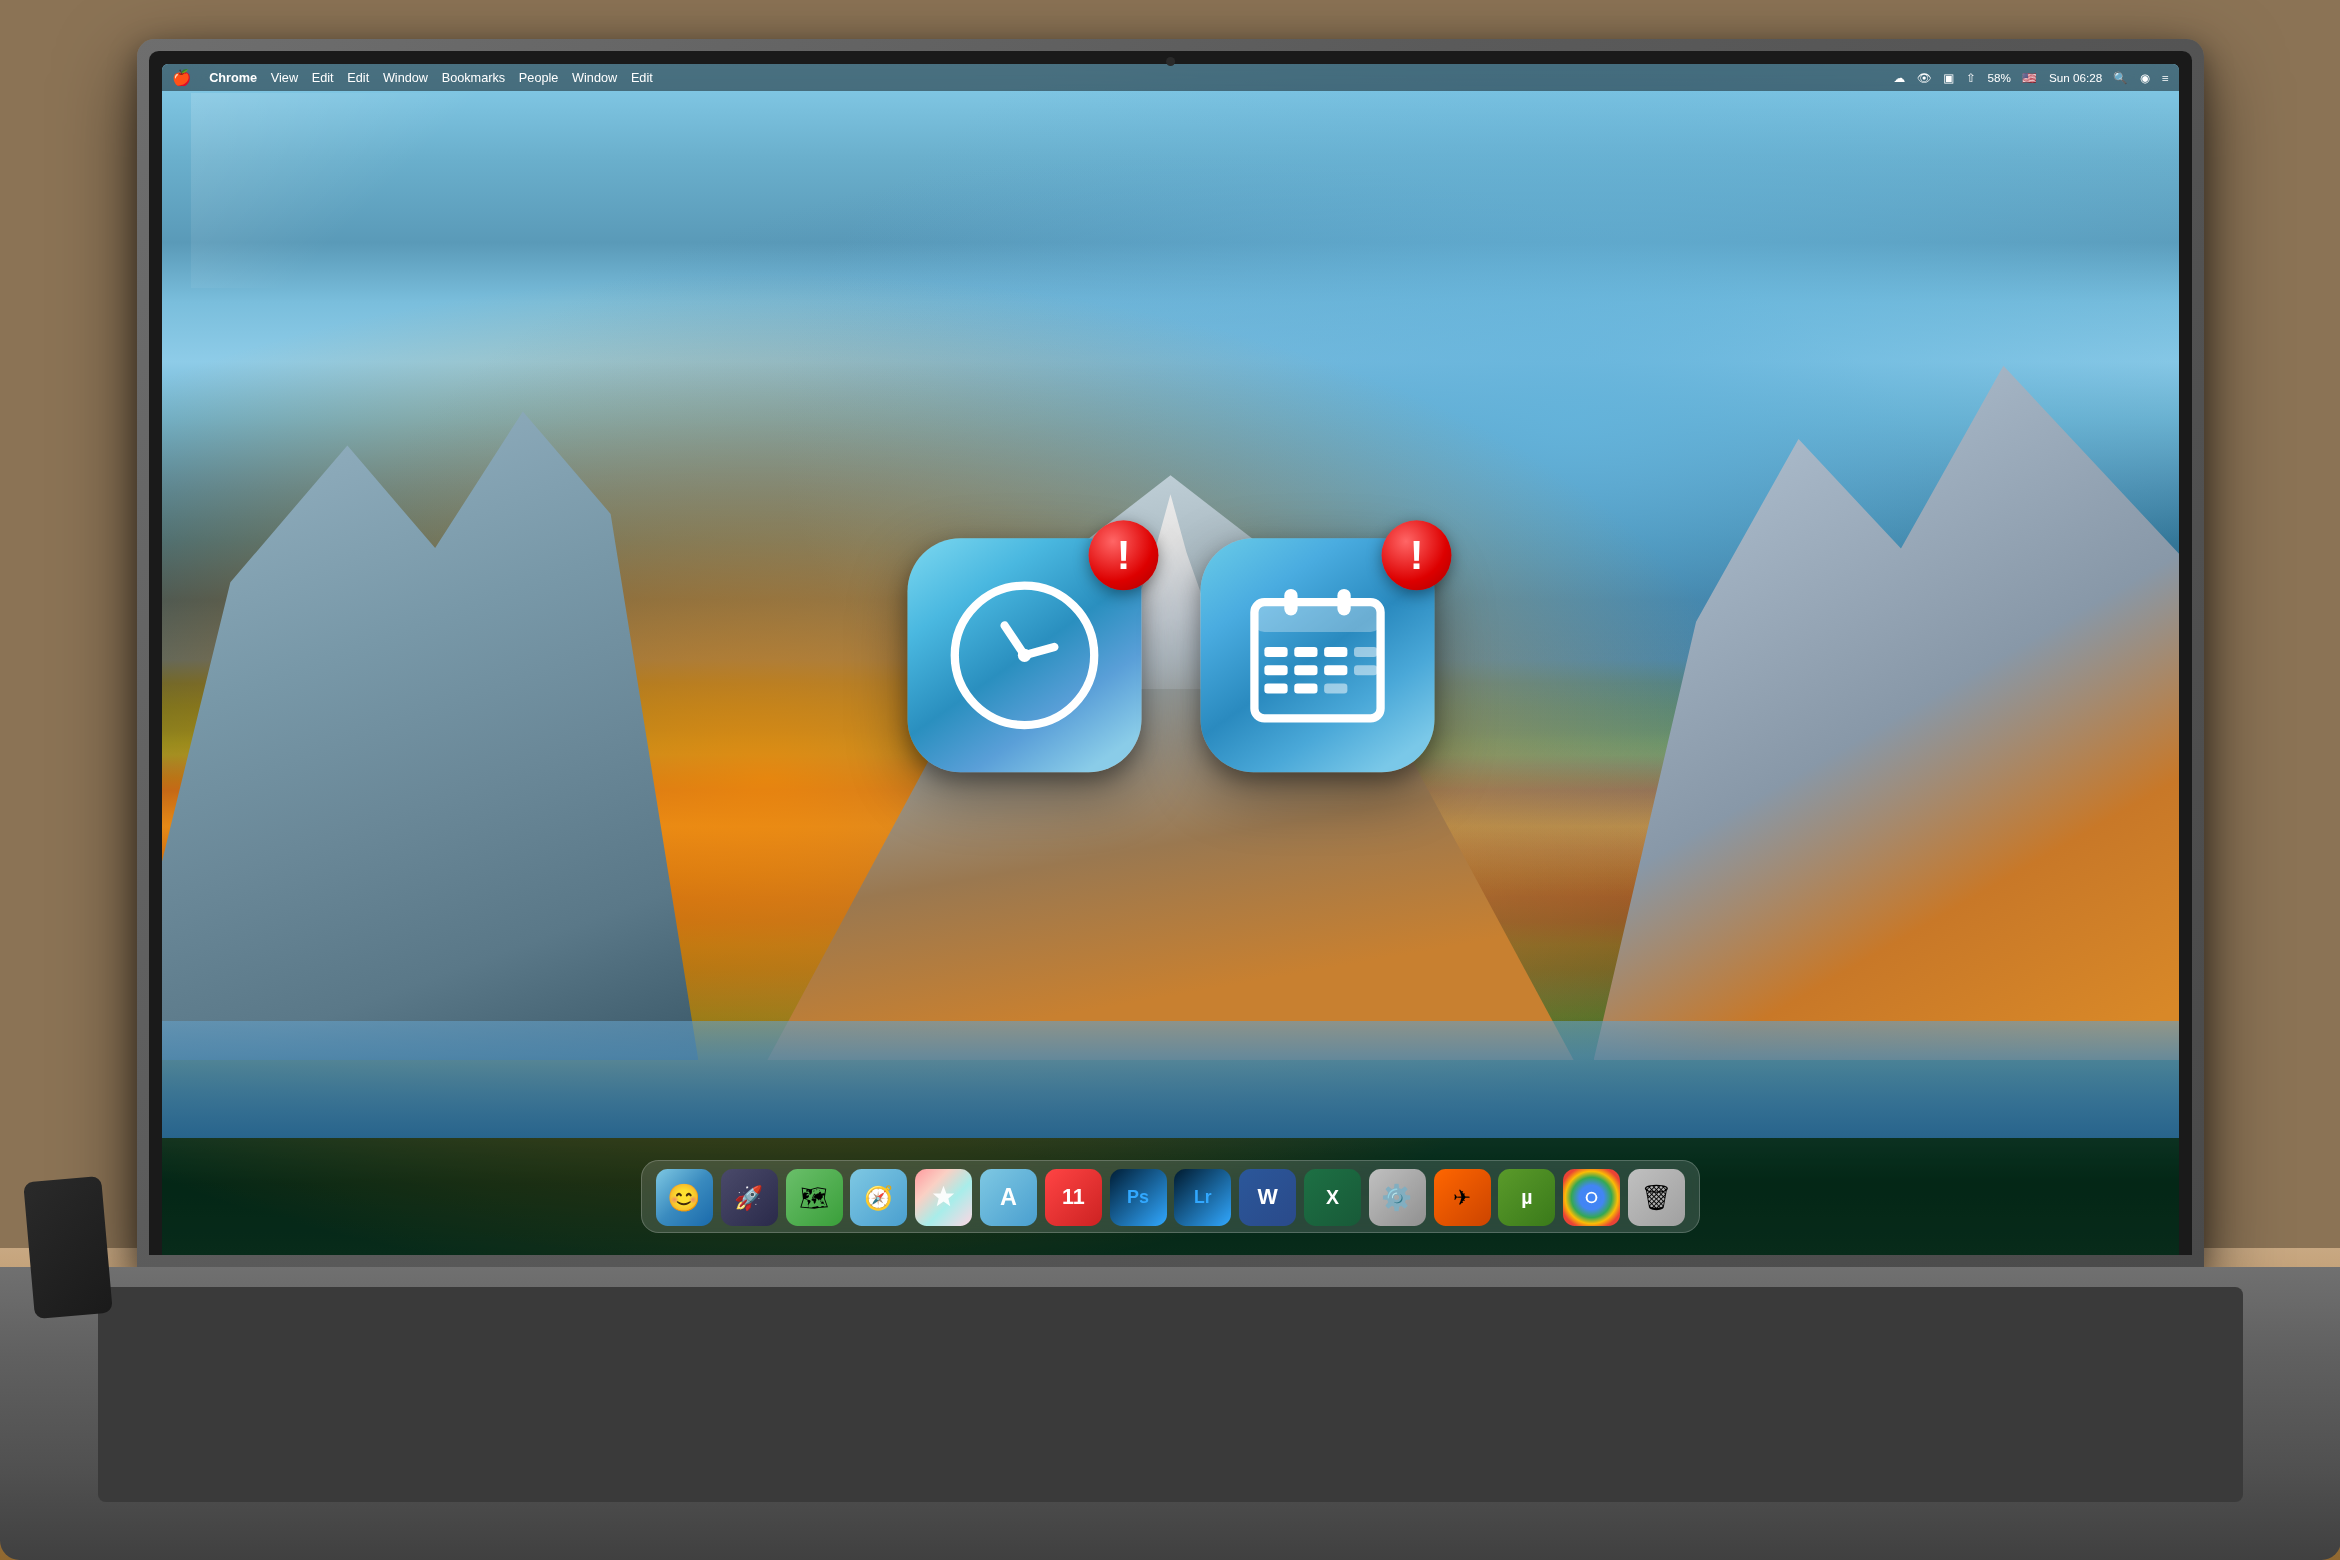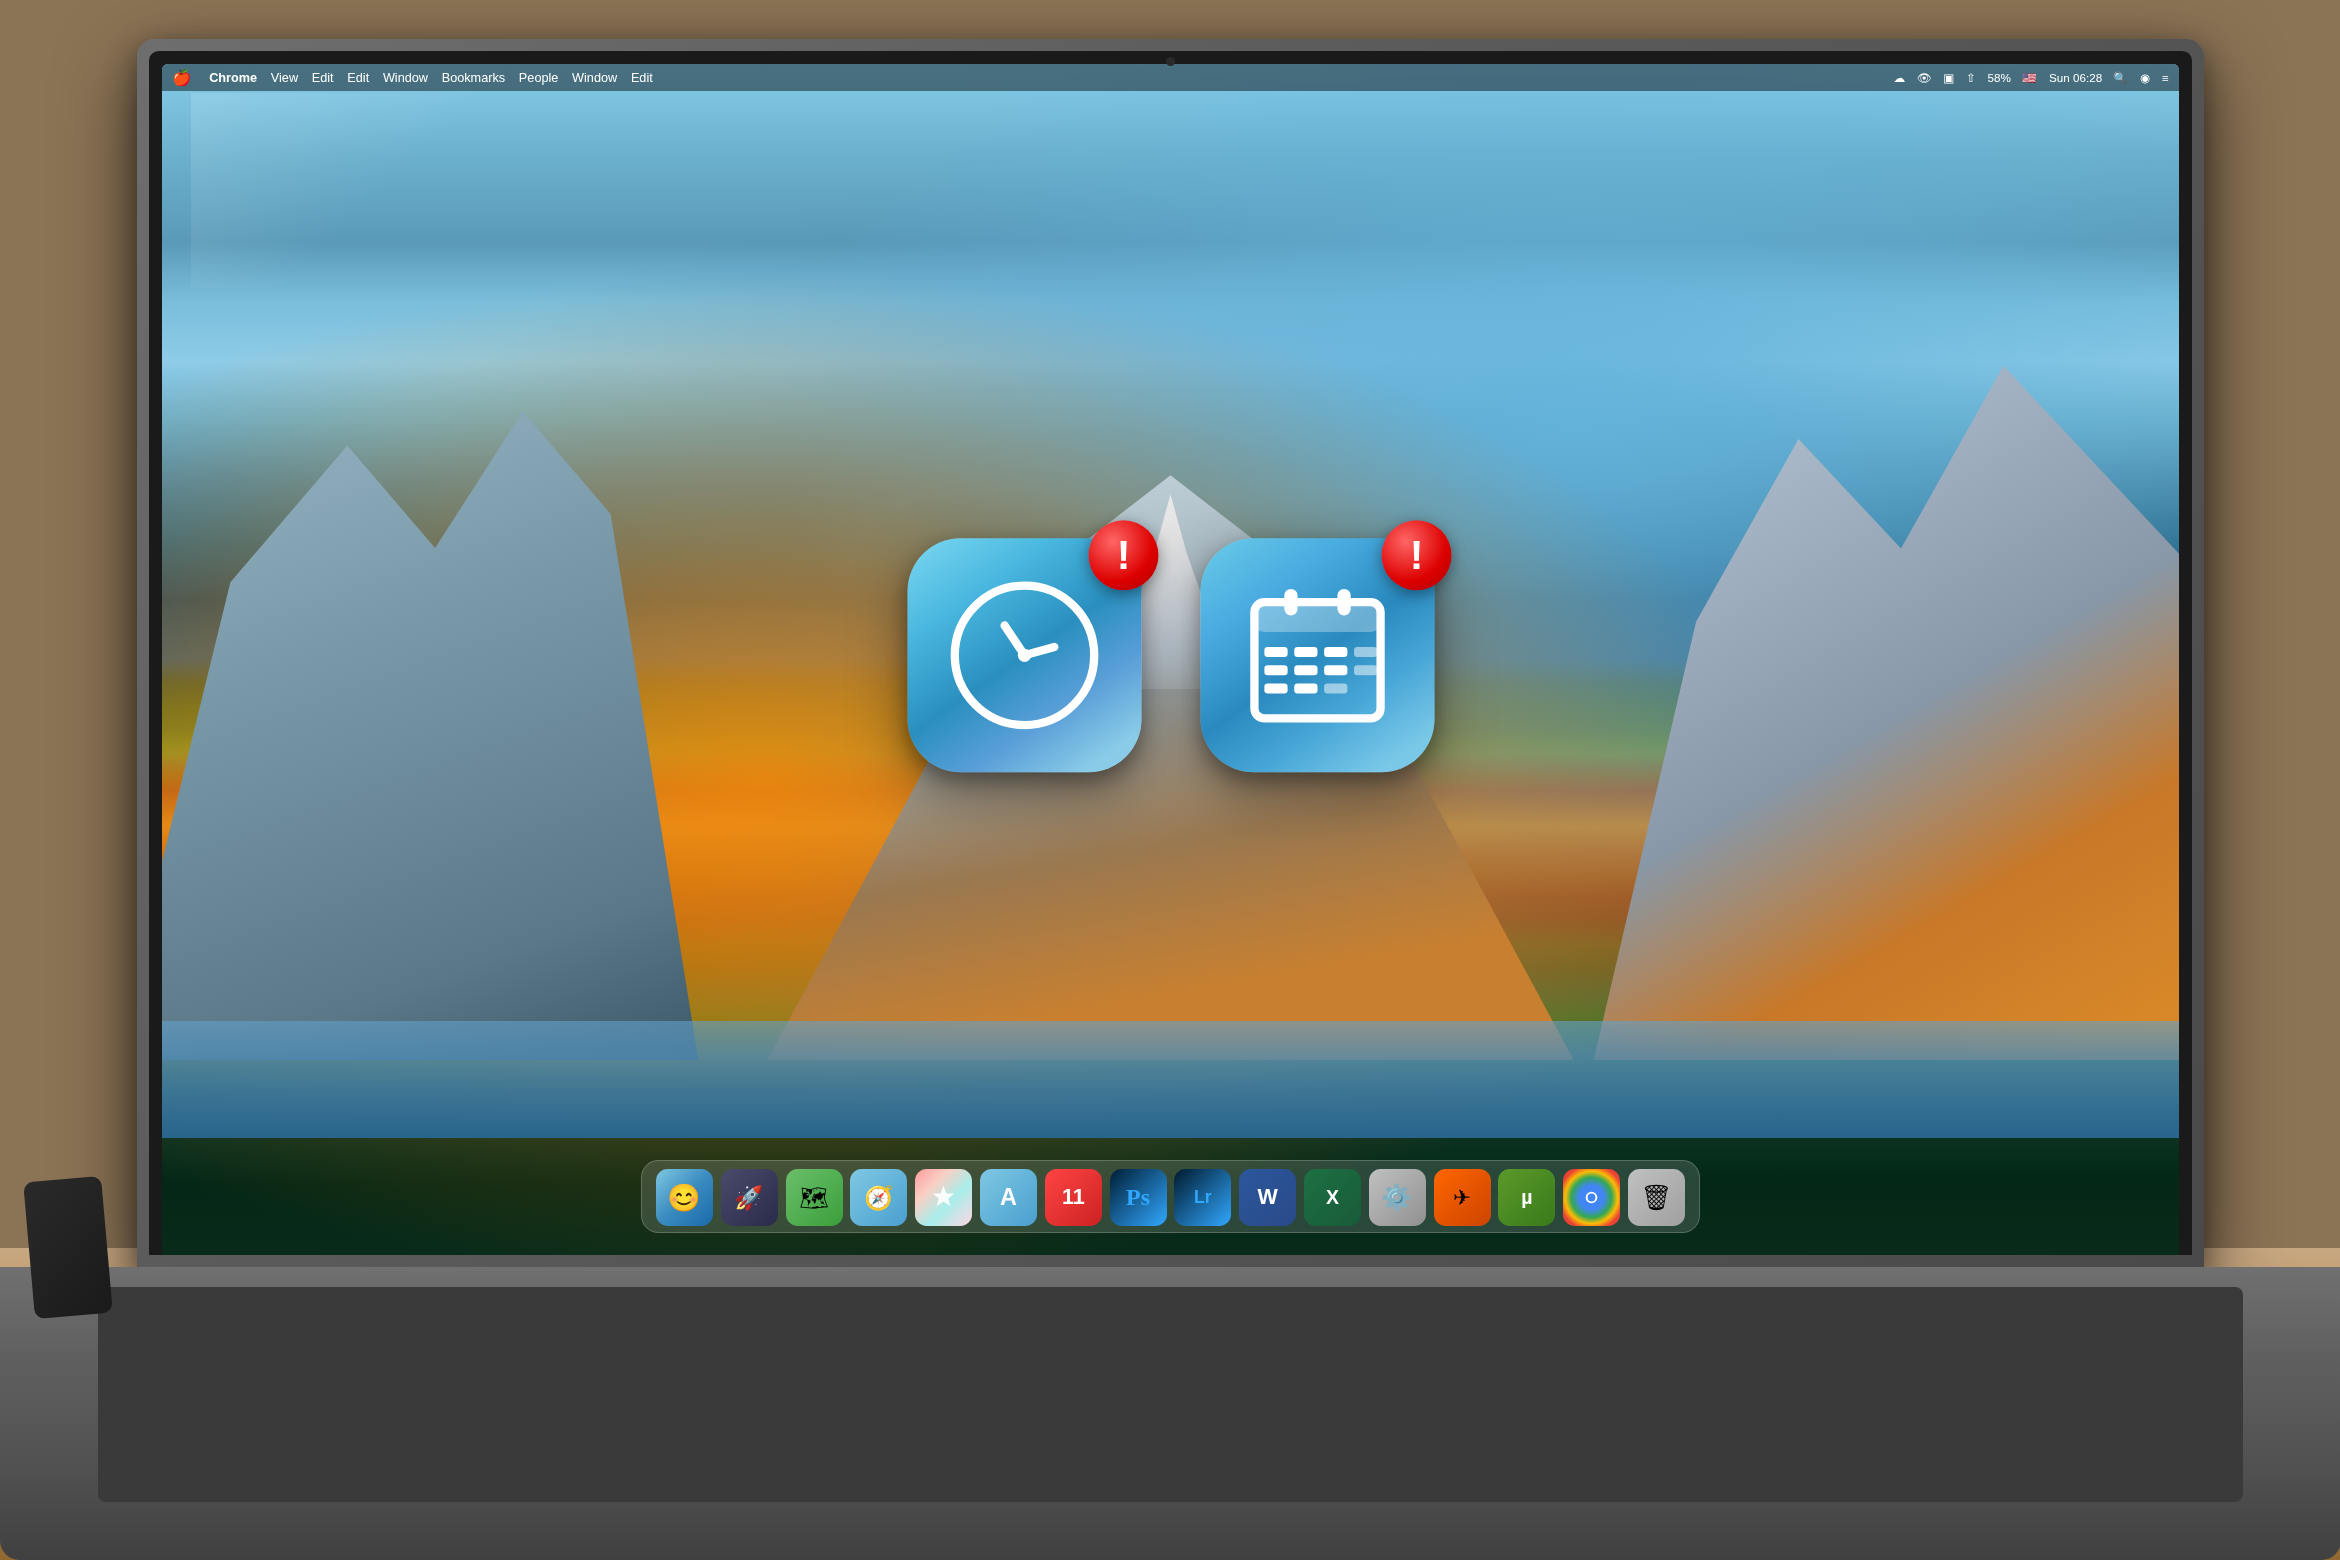--- a/index.html
+++ b/index.html
@@ -494,21 +494,21 @@
               <path d="M17 5 L20 13 L28 13 L22 18 L24 26 L17 21 L10 26 L12 18 L6 13 L14 13 Z" fill="white" opacity="0.9"></path>
             </svg>
           </div>
           <div class="dock-icon dock-icon-appstore">
             <span style="font-size:23.4px;color:white;font-weight:700;">A</span>
           </div>
           <div class="dock-icon dock-icon-calendar">
             <span style="font-size:21.5px;color:white;font-weight:700;">11</span>
           </div>
           <div class="dock-icon dock-icon-ps">
-            <span style="font-size:24px;color:#31a8ff;font-weight:700;font-family:Liberation Serif, serif;">Ps</span>
+            <span style="font-size:18px;color:#31a8ff;font-weight:700;">Ps</span>
           </div>
           <div class="dock-icon dock-icon-lr">
             <span style="font-size:17.6px;color:#31a8ff;font-weight:700;">Lr</span>
           </div>
           <div class="dock-icon dock-icon-word">
             <span style="font-size:21.5px;color:white;font-weight:700;">W</span>
           </div>
           <div class="dock-icon dock-icon-excel">
             <span style="font-size:19.5px;color:white;font-weight:700;">X</span>
           </div>

